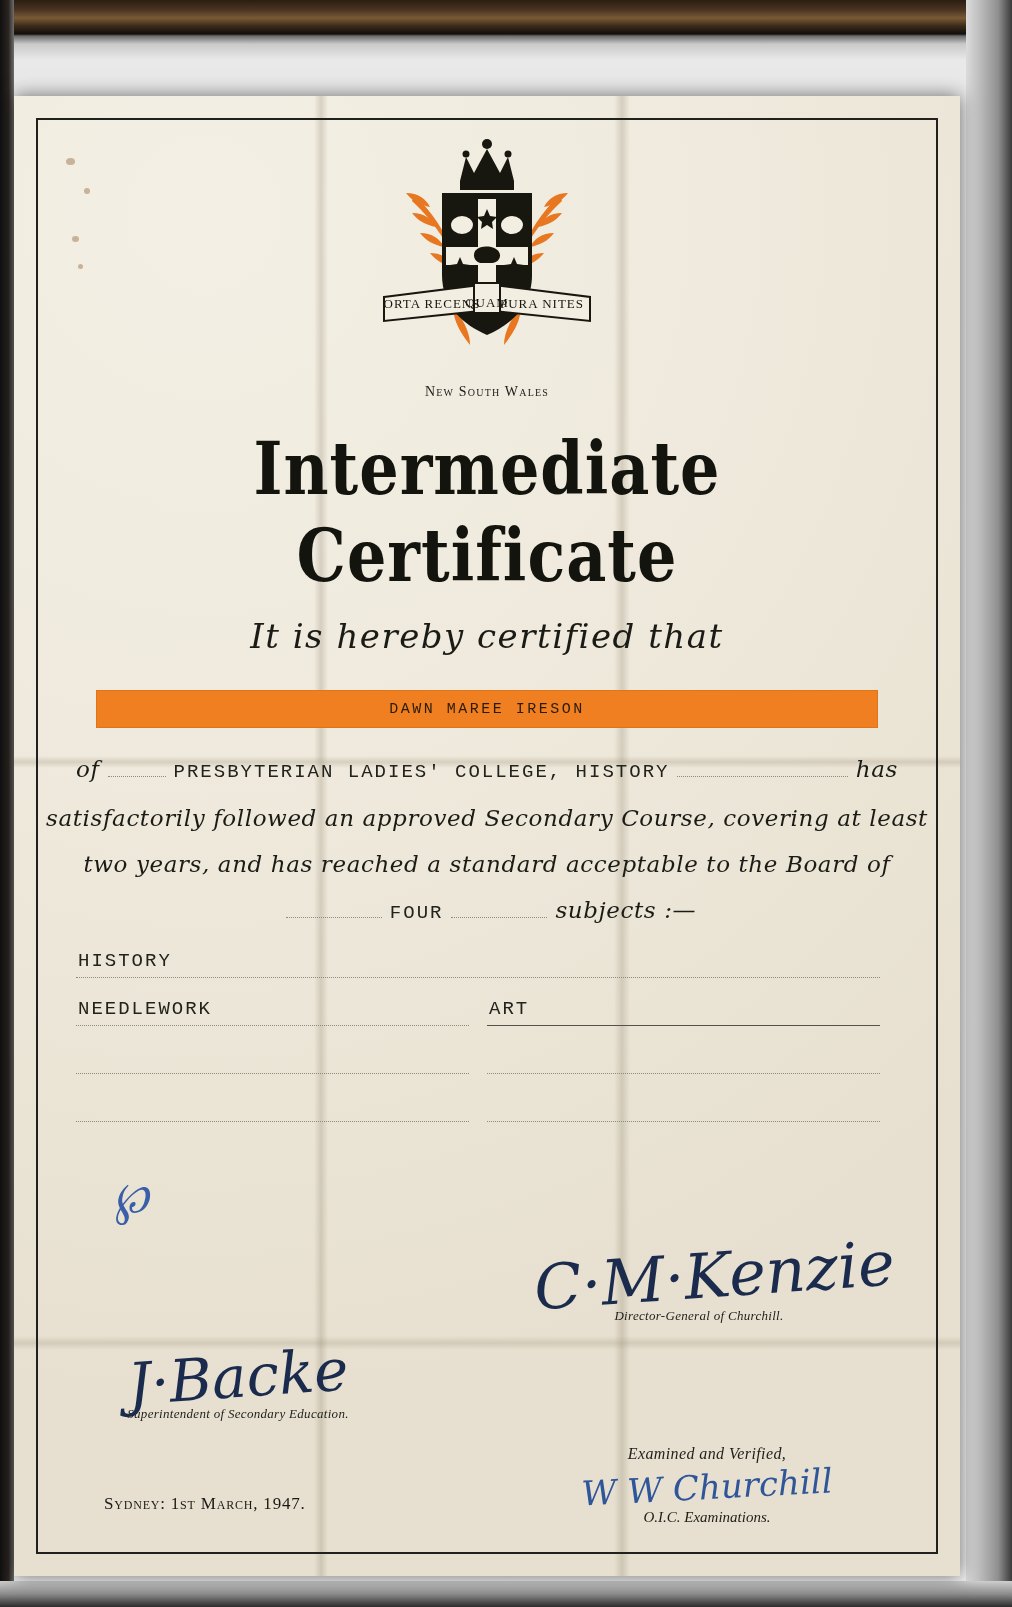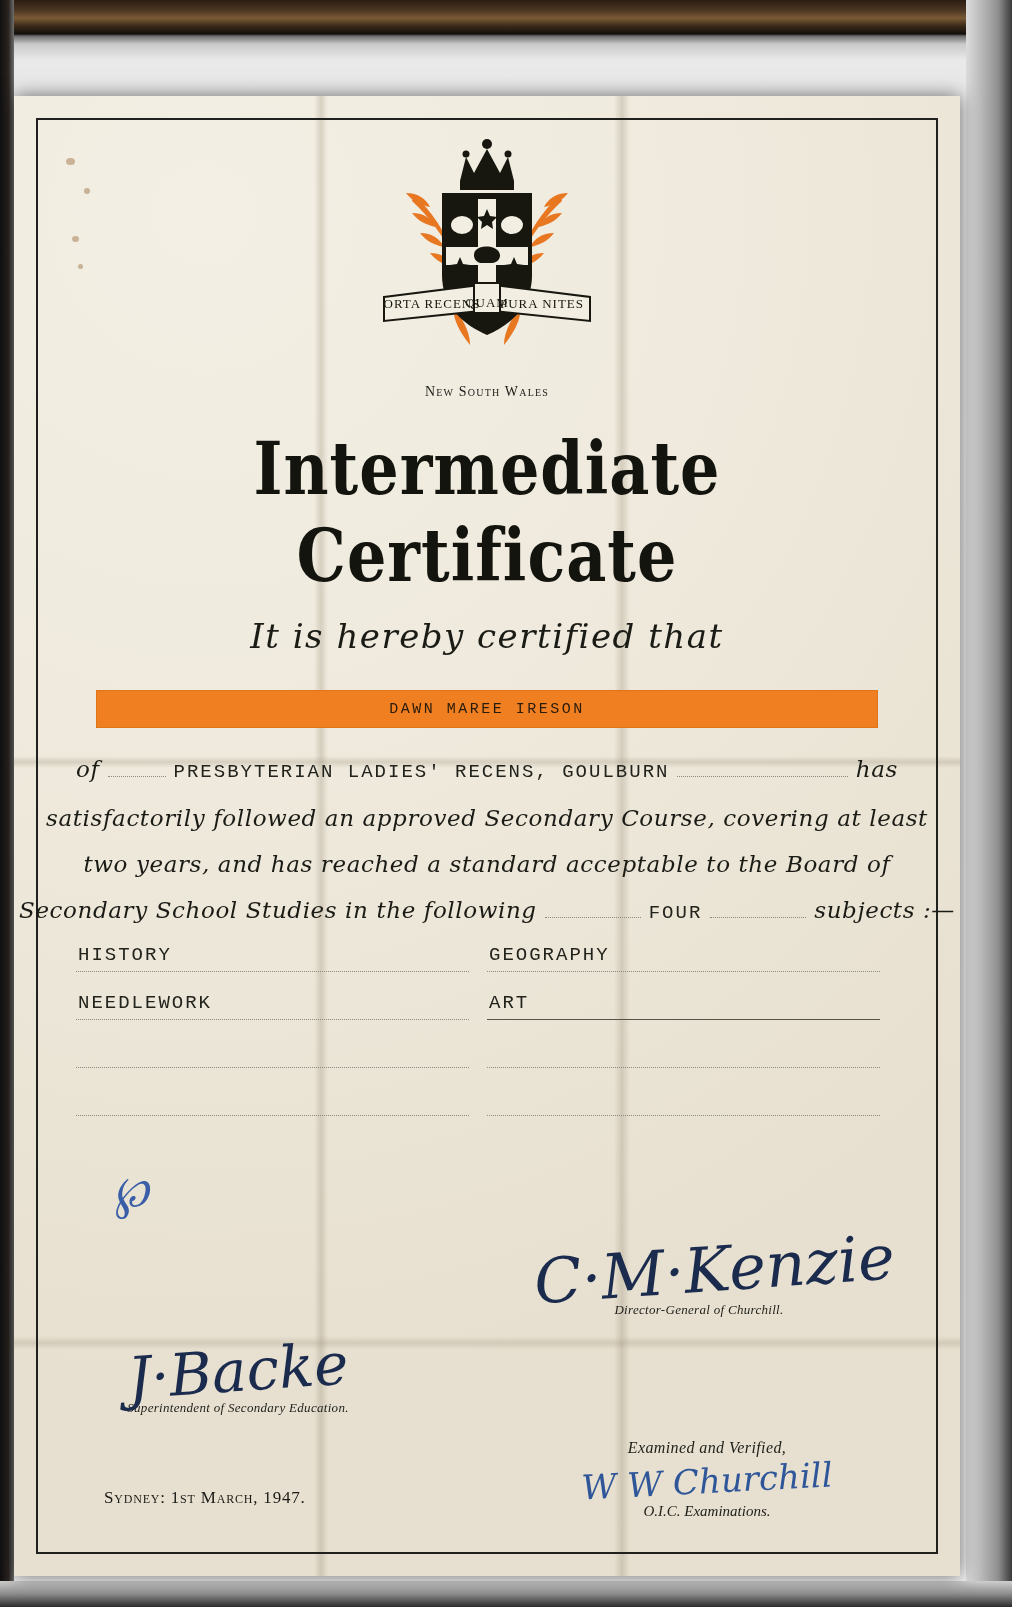--- a/index.html
+++ b/index.html
@@ -187,21 +187,21 @@
     border-bottom: 1px dotted #8d897c;
     flex: 1;
     margin: 0 8px;
     height: 22px;
   }
   .fill.short { flex: 0 0 96px; }
   .fill.tiny { flex: 0 0 58px; }
 
   
   .subjects {
-    margin-top: 6px;
+    margin-top: 12px;
     padding: 0 6px;
   }
   .srow {
     display: flex;
     gap: 0;
     margin-bottom: 18px;
   }
   .scell {
     flex: 1 1 50%;
     position: relative;
@@ -388,43 +388,39 @@
       <div class="subtitle">It is hereby certified that</div>
 
       <div class="name-band">
         <span>DAWN MAREE IRESON</span>
       </div>
 
       <div class="body-block">
         <div class="line first">
           <span>of</span>
           <span class="fill tiny"></span>
-          <span class="typed">PRESBYTERIAN LADIES' RECENS, GOULBURN</span>
+          <span class="typed">PRESBYTERIAN LADIES' COLLEGE, HISTORY</span>
           <span class="fill"></span>
           <span>has</span>
         </div>
         <div class="line">satisfactorily followed an approved Secondary Course, covering at least</div>
         <div class="line">two years, and has reached a standard acceptable to the Board of</div>
         <div class="line">
-          <span>Secondary School Studies in the following</span>
           <span class="fill short"></span>
           <span class="typed">FOUR</span>
           <span class="fill short"></span>
           <span>subjects :—</span>
         </div>
       </div>
 
       <div class="subjects">
         <div class="srow">
           <div class="scell">
               <span>HISTORY</span>
             </div>
-          <div class="scell">
-              <span>GEOGRAPHY</span>
-            </div>
         </div>
         <div class="srow solid">
           <div class="scell">
               <span>NEEDLEWORK</span>
             </div>
           <div class="scell">
               <span>ART</span>
             </div>
         </div>
         <div class="srow">

